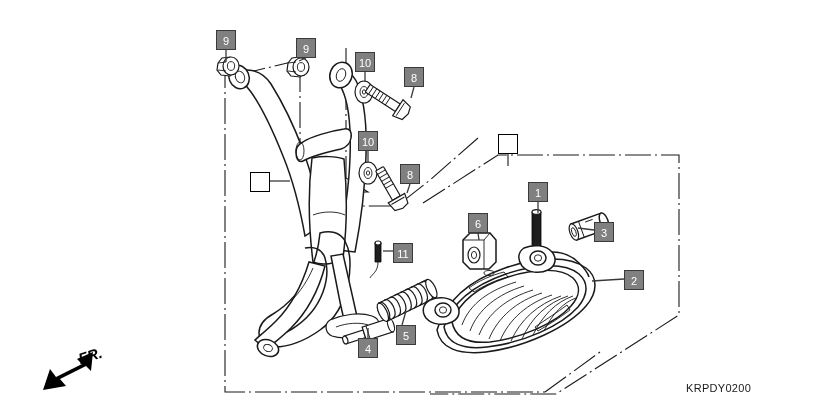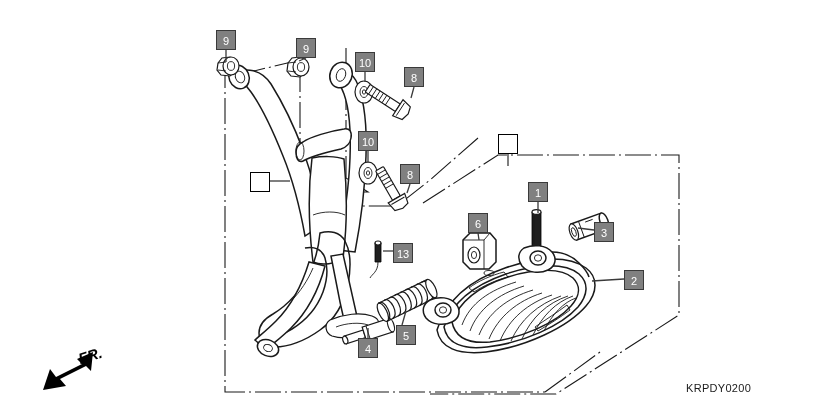--- a/index.html
+++ b/index.html
@@ -324,21 +324,21 @@
   <div class="callout" style="left:216px;top:30px;">9</div>
   <div class="callout" style="left:296px;top:38px;">9</div>
   <div class="callout" style="left:355px;top:52px;">10</div>
   <div class="callout" style="left:404px;top:67px;">8</div>
   <div class="callout" style="left:358px;top:131px;">10</div>
   <div class="callout" style="left:400px;top:164px;">8</div>
   <div class="callout" style="left:528px;top:182px;">1</div>
   <div class="callout" style="left:468px;top:213px;">6</div>
   <div class="callout" style="left:594px;top:222px;">3</div>
   <div class="callout" style="left:624px;top:270px;">2</div>
-  <div class="callout" style="left:393px;top:243px;">13</div>
+  <div class="callout" style="left:393px;top:243px;">11</div>
   <div class="callout" style="left:396px;top:325px;">5</div>
   <div class="callout" style="left:358px;top:338px;">4</div>
 
   <div class="callout blank" style="left:250px;top:172px;"></div>
   <div class="callout blank" style="left:498px;top:134px;"></div>
 
   <div class="frlabel" style="left:78px;top:347px;">FR.</div>
 
   <div class="watermark" style="left:686px;top:382px;">KRPDY0200</div>
 

